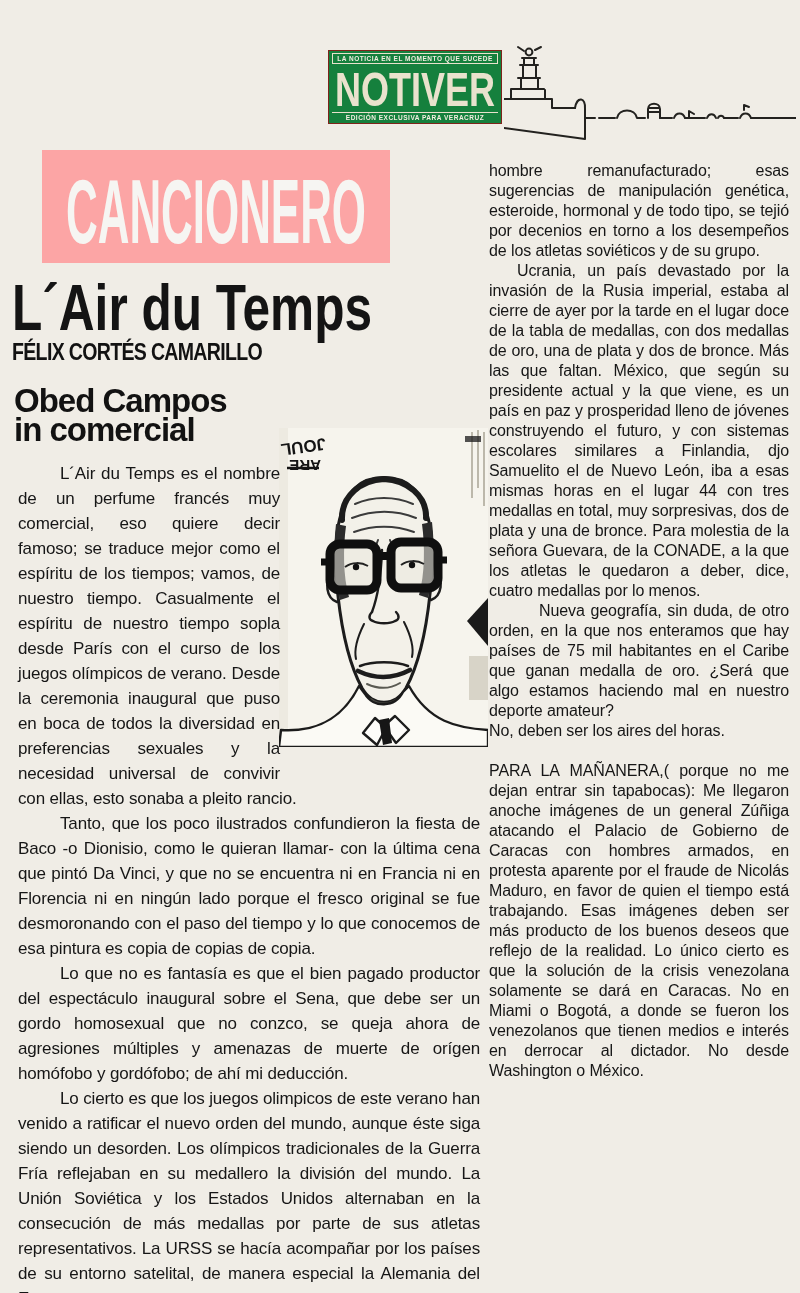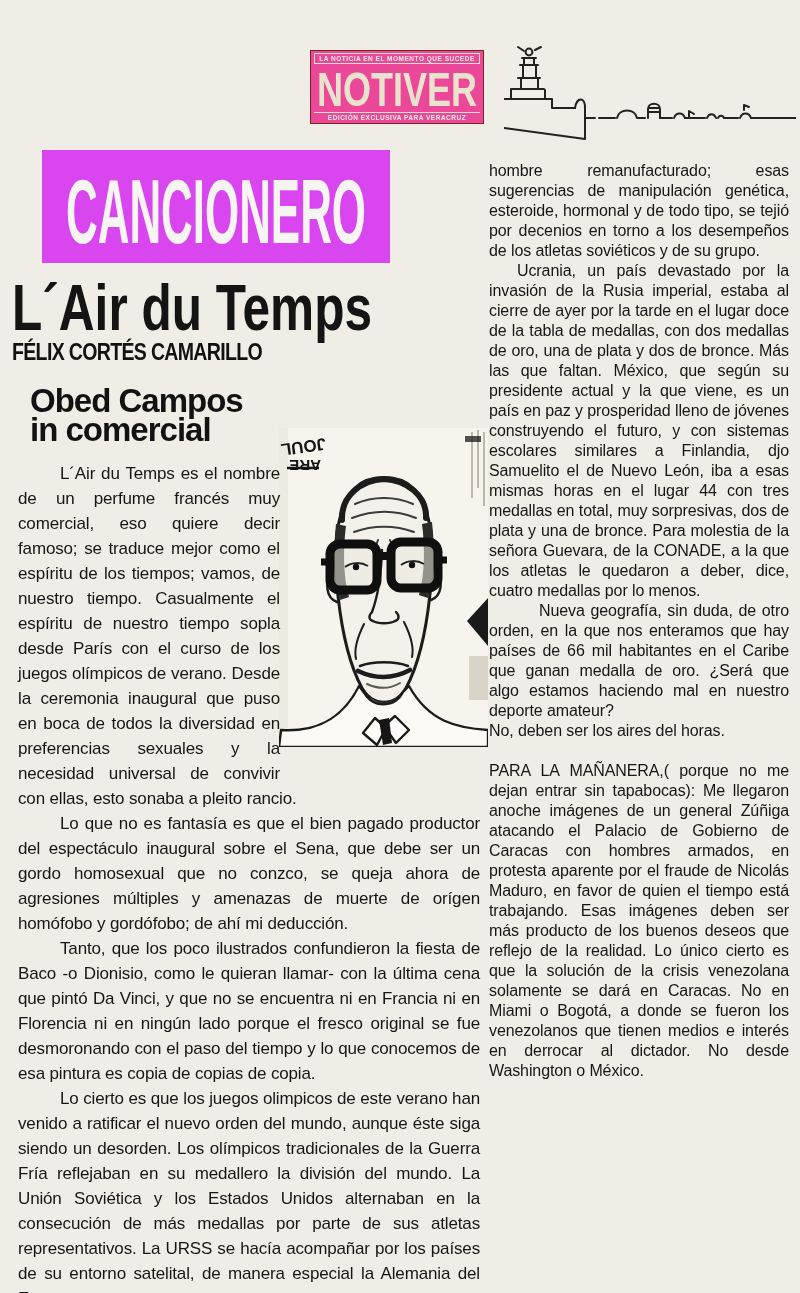--- a/index.html
+++ b/index.html
@@ -6,50 +6,50 @@
   #page{
     position:relative;
     width:800px;height:1293px;
     background:#f0ede6;
     color:#161616;
     font-family:"Liberation Sans", sans-serif;
     overflow:hidden;
   }
   
   .logo{
-    position:absolute;left:310px;top:50px;width:174px;height:74px;
-    background:#ec4899;
+    position:absolute;left:328px;top:50px;width:174px;height:74px;
+    background:#15803d;
     box-sizing:border-box;
     border:1px solid #7e241b;
     display:flex;flex-direction:column;justify-content:space-between;
     padding:2px 3px;
   }
   .logo-strip{
     color:#f3eee1;
     font-size:6.5px;font-weight:bold;letter-spacing:.5px;
     text-align:center;white-space:nowrap;overflow:hidden;
   }
   .logo-strip.top{border:1px solid #e9e1cc;padding:1px 0;}
   .logo-strip.bottom{border-top:1px solid #e9e1cc;padding-top:1px;}
   .logo-word{display:block;margin:0 auto;}
   .sketch{position:absolute;left:504px;top:40px;}
   
   .banner{
     position:absolute;left:42px;top:150px;width:348px;height:113px;
-    background:#d946ef;
+    background:#fca5a5;
   }
   .title-svg{position:absolute;left:10px;top:272px;}
   .byline{
     position:absolute;left:12px;top:339px;
     font-size:23px;font-weight:bold;letter-spacing:-0.8px;
     transform:scaleX(0.85);transform-origin:left top;
     white-space:nowrap;color:#121212;
   }
   .subhead{
-    position:absolute;left:30px;top:386px;
+    position:absolute;left:14px;top:386px;
     font-size:33px;font-weight:bold;line-height:29px;
     letter-spacing:-1px;color:#121212;
   }
   
   .portrait{position:absolute;left:279px;top:428px;}
   
   .col{position:absolute;text-align:justify;}
   .col p{margin:0;}
   .col-left{left:18px;top:461px;width:462px;font-size:17px;line-height:25px;letter-spacing:-0.15px;}
   .col-left p{text-indent:42px;}
@@ -166,27 +166,27 @@
       <path d="M0,319 L2,302 C34,304 62,294 80,258 L86,266 C94,280 116,280 124,264 L130,258 C150,294 178,300 209,302 L209,319 Z"></path>
       <path d="M96,290 L84,305 L98,317 L107,300 Z" fill="#fdfcf9"></path>
       <path d="M116,288 L130,302 L117,315 L105,298 Z" fill="#fdfcf9"></path>
       <path d="M100,292 L104,317 L113,315 L110,290 Z" fill="#161616" stroke="none"></path>
     </g>
   </svg>
 
   <div class="col col-left">
     <div class="wrap-spacer"></div>
     <p>L´Air du Temps es el nombre de un perfume francés muy comercial, eso quiere decir famoso; se traduce mejor como el espíritu de los tiempos; vamos, de nuestro tiempo. Casualmente el espíritu de nuestro tiempo sopla desde París con el curso de los juegos olímpicos de verano. Desde la ceremonia inaugural que puso en boca de todos la diversidad en preferencias sexuales y la necesidad universal de convivir con ellas, esto sonaba a pleito rancio.</p>
+    <p>Tanto, que los poco ilustrados confundieron la fiesta de Baco -o Dionisio, como le quieran llamar- con la última cena que pintó Da Vinci, y que no se encuentra ni en Francia ni en Florencia ni en ningún lado porque el fresco original se fue desmoronando con el paso del tiempo y lo que conocemos de esa pintura es copia de copias de copia.</p>
     <p>Lo que no es fantasía es que el bien pagado productor del espectáculo inaugural sobre el Sena, que debe ser un gordo homosexual que no conzco, se queja ahora de agresiones múltiples y amenazas de muerte de orígen homófobo y gordófobo; de ahí mi deducción.</p>
-    <p>Tanto, que los poco ilustrados confundieron la fiesta de Baco -o Dionisio, como le quieran llamar- con la última cena que pintó Da Vinci, y que no se encuentra ni en Francia ni en Florencia ni en ningún lado porque el fresco original se fue desmoronando con el paso del tiempo y lo que conocemos de esa pintura es copia de copias de copia.</p>
     <p>Lo cierto es que los juegos olimpicos de este verano han venido a ratificar el nuevo orden del mundo, aunque éste siga siendo un desorden. Los olímpicos tradicionales de la Guerra Fría reflejaban en su medallero la división del mundo. La Unión Soviética y los Estados Unidos alternaban en la consecución de más medallas por parte de sus atletas representativos. La URSS se hacía acompañar por los países de su entorno satelital, de manera especial la Alemania del Este.</p>
     <p>Viene eso a mi memoria, a partir del caso imágenes de una boxeadora turca de contundente golpe que ha sido acusada de ser un</p>
   </div>
 
   <div class="col col-right">
     <p class="ind0">hombre remanufacturado; esas sugerencias de manipulación genética, esteroide, hormonal y de todo tipo, se tejió por decenios en torno a los desempeños de los atletas soviéticos y de su grupo.</p>
     <p class="ind28">Ucrania, un país devastado por la invasión de la Rusia imperial, estaba al cierre de ayer por la tarde en el lugar doce de la tabla de medallas, con dos medallas de oro, una de plata y dos de bronce. Más las que faltan. México, que según su presidente actual y la que viene, es un país en paz y prosperidad lleno de jóvenes construyendo el futuro, y con sistemas escolares similares a Finlandia, djo Samuelito el de Nuevo León, iba a esas mismas horas en el lugar 44 con tres medallas en total, muy sorpresivas, dos de plata y una de bronce. Para molestia de la señora Guevara, de la CONADE, a la que los atletas le quedaron a deber, dice, cuatro medallas por lo menos.</p>
-    <p class="ind50">Nueva geografía, sin duda, de otro orden, en la que nos enteramos que hay países de 66 mil habitantes en el Caribe que ganan medalla de oro. ¿Será que algo estamos haciendo mal en nuestro deporte amateur?</p>
+    <p class="ind50">Nueva geografía, sin duda, de otro orden, en la que nos enteramos que hay países de 75 mil habitantes en el Caribe que ganan medalla de oro. ¿Será que algo estamos haciendo mal en nuestro deporte amateur?</p>
     <p class="ind0">No, deben ser los aires del horas.</p>
     <p class="ind0 gap-top">PARA LA MAÑANERA,( porque no me dejan entrar sin tapabocas): Me llegaron anoche imágenes de un general Zúñiga atacando el Palacio de Gobierno de Caracas con hombres armados, en protesta aparente por el fraude de Nicolás Maduro, en favor de quien el tiempo está trabajando. Esas imágenes deben ser más producto de los buenos deseos que reflejo de la realidad. Lo único cierto es que la solución de la crisis venezolana solamente se dará en Caracas. No en Miami o Bogotá, a donde se fueron los venezolanos que tienen medios e interés en derrocar al dictador. No desde Washington o México.</p>
   </div>
 
 </div>
 
 </body></html>

